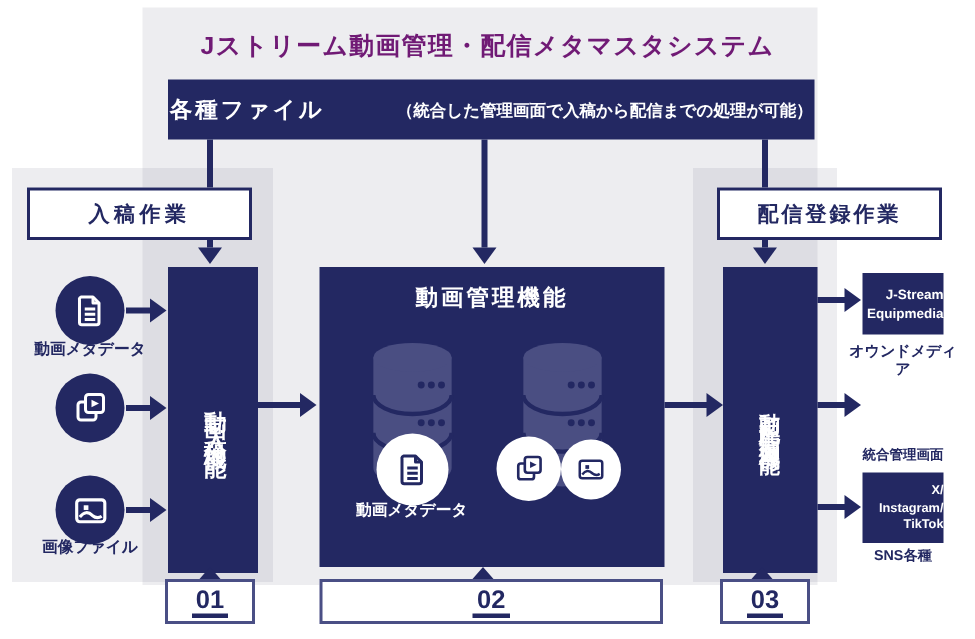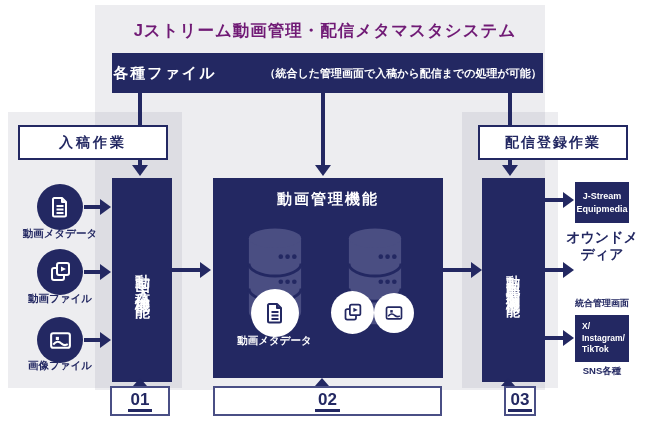--- a/index.html
+++ b/index.html
@@ -27,21 +27,21 @@
   .wlbl{position:absolute;color:#ffffff;font-weight:bold;text-align:center;line-height:1.2;z-index:3;}
   .vtext{position:absolute;writing-mode:vertical-rl;text-orientation:upright;color:#fff;
          font-weight:bold;display:flex;align-items:center;justify-content:center;z-index:2;}
   .title{position:absolute;left:0;right:0;top:20px;text-align:center;color:#701a75;
          font-weight:bold;font-size:16.5px;letter-spacing:1px;z-index:2;}
   .band{position:absolute;left:112px;top:53px;width:431px;height:40px;background:#232862;
         display:flex;align-items:baseline;justify-content:center;color:#fff;font-weight:bold;z-index:2;}
   .band .main{font-size:15px;letter-spacing:2px;align-self:center;}
   .band .sub{font-size:11px;align-self:center;margin-left:48px;}
   .destbox{position:absolute;left:575px;width:54px;background:#232862;color:#fff;font-weight:bold;
-           display:flex;flex-direction:column;justify-content:center;z-index:2;box-sizing:border-box;}
+           display:flex;flex-direction:column;justify-content:center;z-index:2;box-sizing:border-box;align-items:flex-end;}
   .destbox span{display:block;}
 </style>
 </head>
 <body>
 
 <div class="stage">
 
   <div class="panel" style="left:95px;top:5px;width:450px;height:385px;"></div>
   <div class="panel" style="left:8px;top:112px;width:174px;height:276px;"></div>
   <div class="panel" style="left:462px;top:112px;width:96px;height:276px;"></div>
@@ -74,21 +74,20 @@
   </div>
   <div class="lbl" style="left:5px;top:227px;width:110px;font-size:10.5px;">動画メタデータ</div>
 
   <div class="circle c-navy" style="left:37px;top:249px;width:46px;height:46px;">
     <svg width="24" height="24" viewBox="0 0 24 24">
       <rect x="4" y="8" width="12" height="12" rx="2" fill="none" stroke="#fff" stroke-width="2"></rect>
       <rect x="9" y="3" width="12" height="12" rx="2" fill="#232862" stroke="#fff" stroke-width="2"></rect>
       <polygon points="13,6.5 18,9 13,11.5" fill="#fff"></polygon>
     </svg>
   </div>
-  <div class="lbl" style="left:5px;top:292px;width:110px;font-size:10.5px;">動画ファイル</div>
 
   <div class="circle c-navy" style="left:37px;top:317px;width:46px;height:46px;">
     <svg width="25" height="25" viewBox="0 0 24 24">
       <rect x="3" y="5" width="18" height="14" rx="2" fill="none" stroke="#fff" stroke-width="2"></rect>
       <rect x="7.5" y="8.5" width="3" height="3" fill="#fff"></rect>
       <path d="M5 16 q4 -5 8 -1 q3 2.5 6 0.5" fill="none" stroke="#fff" stroke-width="2"></path>
     </svg>
   </div>
   <div class="lbl" style="left:5px;top:359px;width:110px;font-size:10.5px;">画像ファイル</div>
 
@@ -177,21 +176,21 @@
   <div class="tri-right" style="left:563px;top:192px;"></div>
   <div class="hline" style="left:545px;top:268px;width:19px;height:4px;"></div>
   <div class="tri-right" style="left:563px;top:262px;"></div>
   <div class="hline" style="left:545px;top:336px;width:19px;height:4px;"></div>
   <div class="tri-right" style="left:563px;top:330px;"></div>
 
   <div class="destbox" style="top:182px;height:41px;font-size:9px;text-align:center;line-height:1.35;">
     <span>J-Stream</span>
     <span>Equipmedia</span>
   </div>
-  <div class="lbl" style="left:562px;top:229px;width:80px;font-size:14px;">オウンドメディア</div>
+  <div class="lbl" style="left:562px;top:229px;width:80px;font-size:10px;">オウンドメディア</div>
 
   <div class="lbl" style="left:562px;top:298px;width:80px;font-size:9px;">統合管理画面</div>
 
   <div class="destbox" style="top:315px;height:47px;font-size:8.5px;text-align:left;padding-left:7px;line-height:1.4;">
     <span>X/</span>
     <span>Instagram/</span>
     <span>TikTok</span>
   </div>
   <div class="lbl" style="left:562px;top:365px;width:80px;font-size:9.5px;">SNS各種</div>
 
@@ -199,17 +198,17 @@
   <div class="stepbox" style="left:110px;top:386px;width:60px;height:30px;">
     <span class="stepnum">01</span>
   </div>
 
   <div class="tri-up-sm" style="left:315px;top:378px;"></div>
   <div class="stepbox" style="left:213px;top:386px;width:229px;height:30px;">
     <span class="stepnum">02</span>
   </div>
 
   <div class="tri-up-sm" style="left:501px;top:378px;"></div>
-  <div class="stepbox" style="left:504px;top:386px;width:32px;height:30px;">
+  <div class="stepbox" style="left:480px;top:386px;width:60px;height:30px;">
     <span class="stepnum">03</span>
   </div>
 
 </div>
 
 </body></html>

